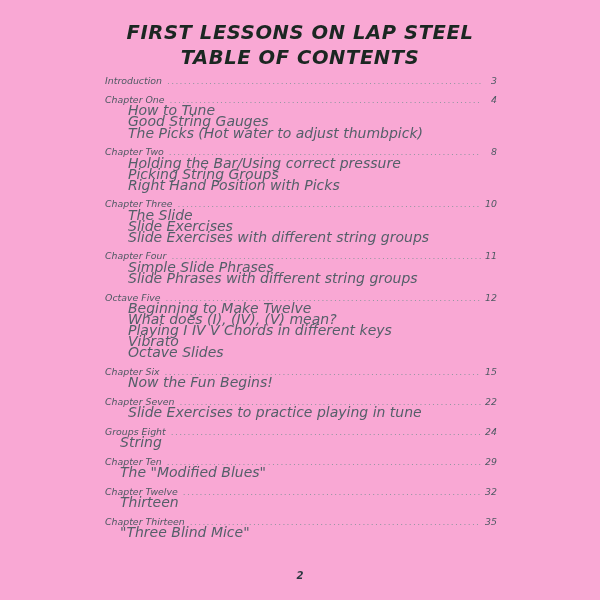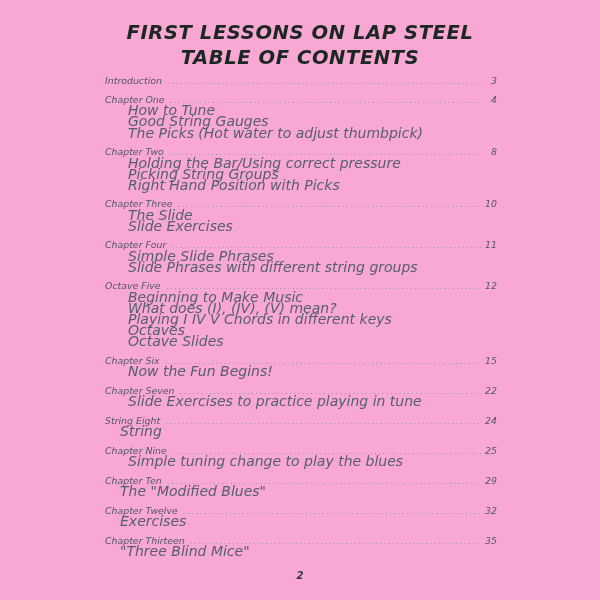--- a/index.html
+++ b/index.html
@@ -173,44 +173,45 @@
       </div>
       <div class="entry indent-wide">
         <div class="entry-row">
           <span class="entry-label">Chapter Three</span>
           <span class="entry-dots"></span>
           <span class="entry-page">10</span>
         </div>
         <ul class="subitems">
           <li class="subitem">The Slide</li>
           <li class="subitem">Slide Exercises</li>
+          <li class="subitem">Slide Exercises with different string groups</li>
         </ul>
       </div>
       <div class="entry indent-wide">
         <div class="entry-row">
           <span class="entry-label">Chapter Four</span>
           <span class="entry-dots"></span>
           <span class="entry-page">11</span>
         </div>
         <ul class="subitems">
           <li class="subitem">Simple Slide Phrases</li>
           <li class="subitem">Slide Phrases with different string groups</li>
         </ul>
       </div>
       <div class="entry indent-wide">
         <div class="entry-row">
           <span class="entry-label">Octave Five</span>
           <span class="entry-dots"></span>
           <span class="entry-page">12</span>
         </div>
         <ul class="subitems">
-          <li class="subitem">Beginning to Make Music</li>
+          <li class="subitem">Beginning to Make Twelve</li>
           <li class="subitem">What does (I), (IV), (V) mean?</li>
           <li class="subitem">Playing I IV V Chords in different keys</li>
-          <li class="subitem">Octaves</li>
+          <li class="subitem">Vibrato</li>
           <li class="subitem">Octave Slides</li>
         </ul>
       </div>
       <div class="entry indent-wide">
         <div class="entry-row">
           <span class="entry-label">Chapter Six</span>
           <span class="entry-dots"></span>
           <span class="entry-page">15</span>
         </div>
         <ul class="subitems">
@@ -222,56 +223,46 @@
           <span class="entry-label">Chapter Seven</span>
           <span class="entry-dots"></span>
           <span class="entry-page">22</span>
         </div>
         <ul class="subitems">
           <li class="subitem">Slide Exercises to practice playing in tune</li>
         </ul>
       </div>
       <div class="entry indent-narrow">
         <div class="entry-row">
-          <span class="entry-label">String Eight</span>
+          <span class="entry-label">Groups Eight</span>
           <span class="entry-dots"></span>
           <span class="entry-page">24</span>
         </div>
         <ul class="subitems">
           <li class="subitem">String</li>
         </ul>
       </div>
-      <div class="entry indent-wide">
-        <div class="entry-row">
-          <span class="entry-label">Chapter Nine</span>
-          <span class="entry-dots"></span>
-          <span class="entry-page">25</span>
-        </div>
-        <ul class="subitems">
-          <li class="subitem">Simple tuning change to play the blues</li>
-        </ul>
-      </div>
       <div class="entry indent-narrow">
         <div class="entry-row">
           <span class="entry-label">Chapter Ten</span>
           <span class="entry-dots"></span>
           <span class="entry-page">29</span>
         </div>
         <ul class="subitems">
           <li class="subitem">The "Modified Blues"</li>
         </ul>
       </div>
       <div class="entry indent-narrow">
         <div class="entry-row">
           <span class="entry-label">Chapter Twelve</span>
           <span class="entry-dots"></span>
           <span class="entry-page">32</span>
         </div>
         <ul class="subitems">
-          <li class="subitem">Exercises</li>
+          <li class="subitem">Thirteen</li>
         </ul>
       </div>
       <div class="entry indent-narrow">
         <div class="entry-row">
           <span class="entry-label">Chapter Thirteen</span>
           <span class="entry-dots"></span>
           <span class="entry-page">35</span>
         </div>
         <ul class="subitems">
           <li class="subitem">"Three Blind Mice"</li>

